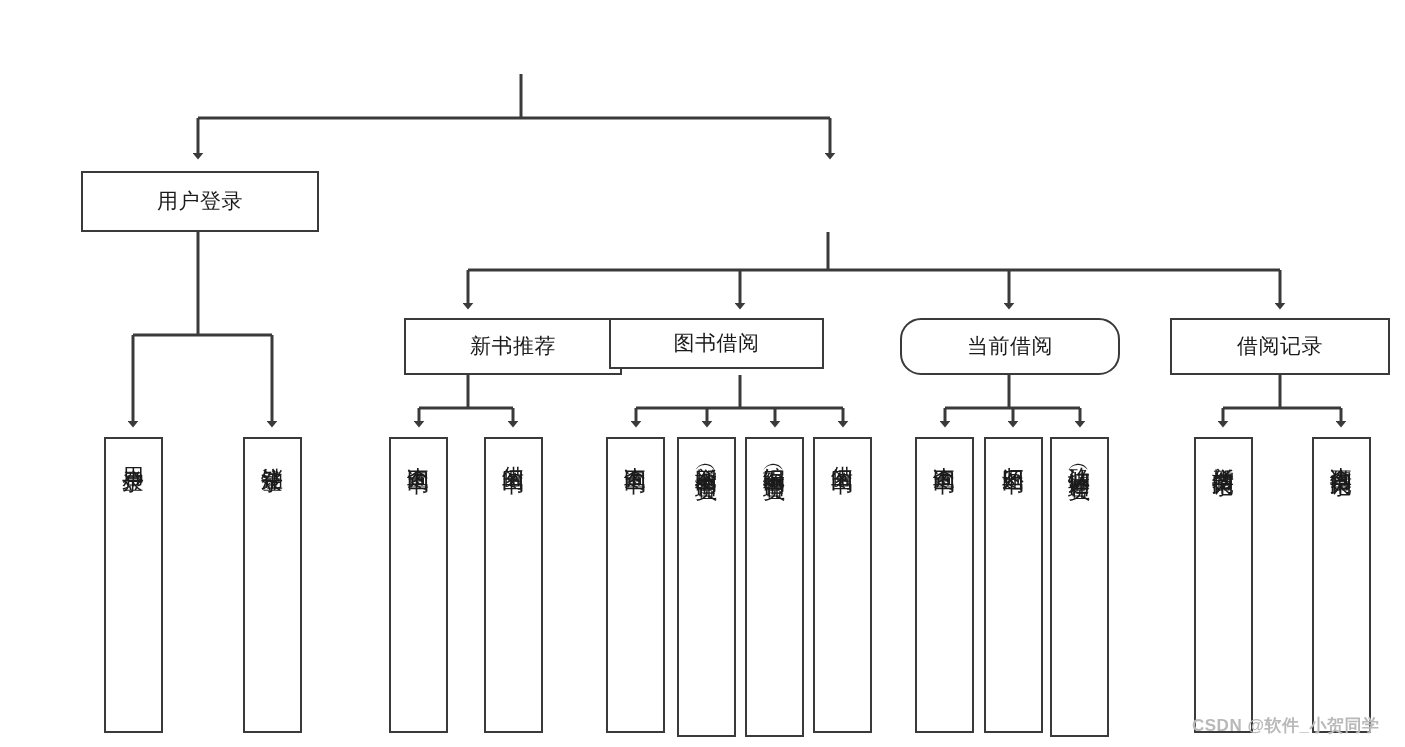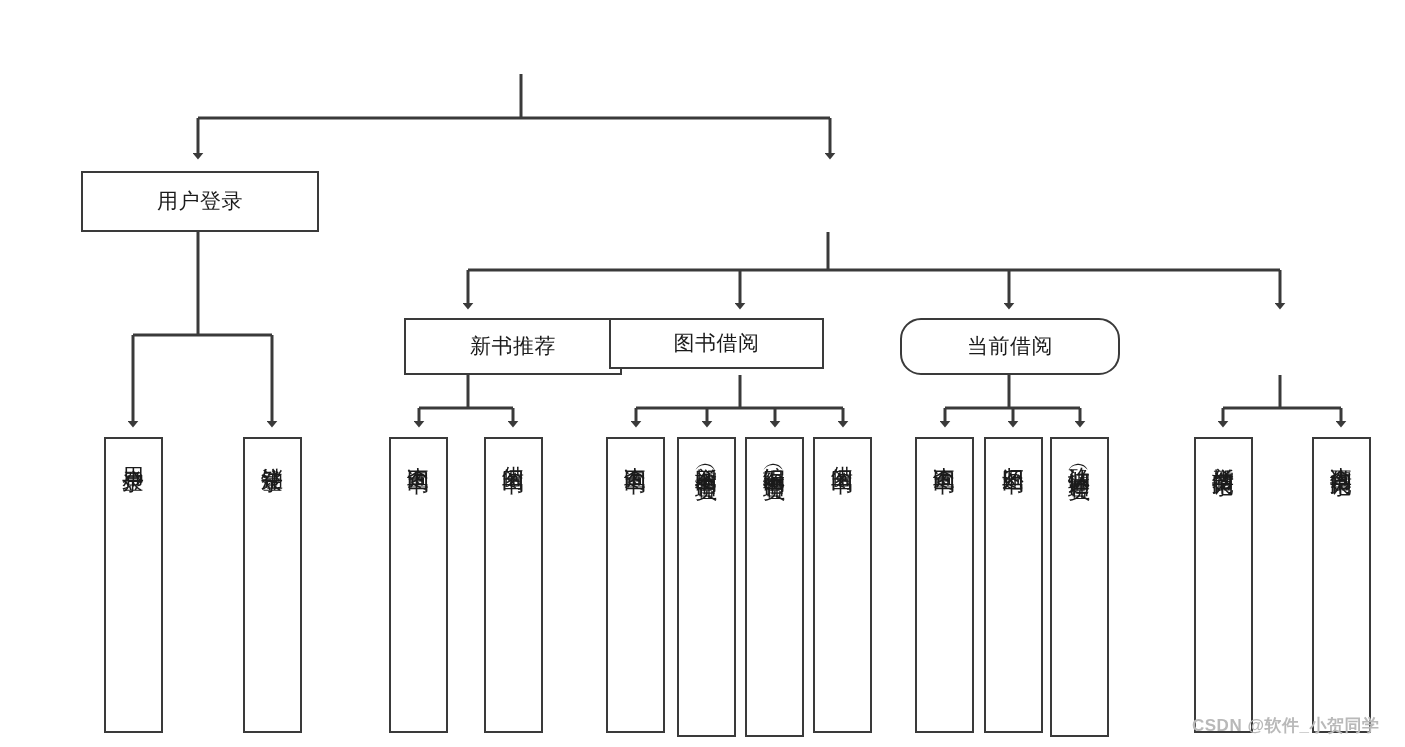--- a/index.html
+++ b/index.html
@@ -132,20 +132,23 @@
   </div>
 
   <div class="node horiz" style="left:609px;top:318px;width:215px;height:51px;">
     <span class="label">图书借阅</span>
   </div>
 
   <div class="node horiz" style="left:900px;top:318px;width:220px;height:57px;border-radius:21px;">
     <span class="label">当前借阅</span>
   </div>
 
+  <div class="node horiz" style="left:1170px;top:318px;width:220px;height:57px;">
+    <span class="label">借阅记录</span>
+  </div>
 
   <div class="node vert" style="left:104px;top:437px;width:59px;height:296px;">
     <span class="label">用户登录</span>
   </div>
 
   <div class="node vert" style="left:243px;top:437px;width:59px;height:296px;">
     <span class="label">注销登录</span>
   </div>
 
   <div class="node vert" style="left:389px;top:437px;width:59px;height:296px;">

